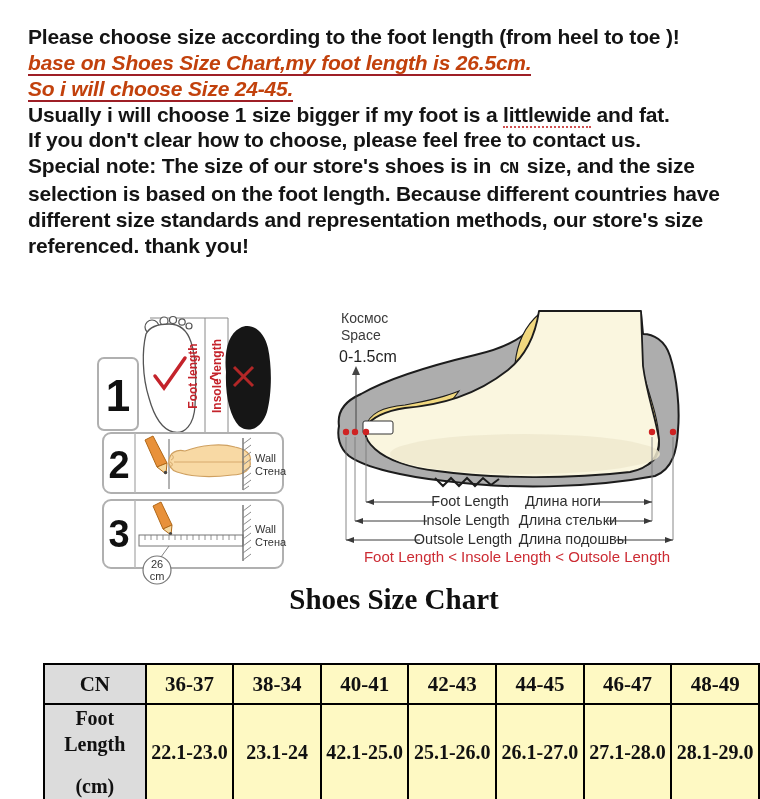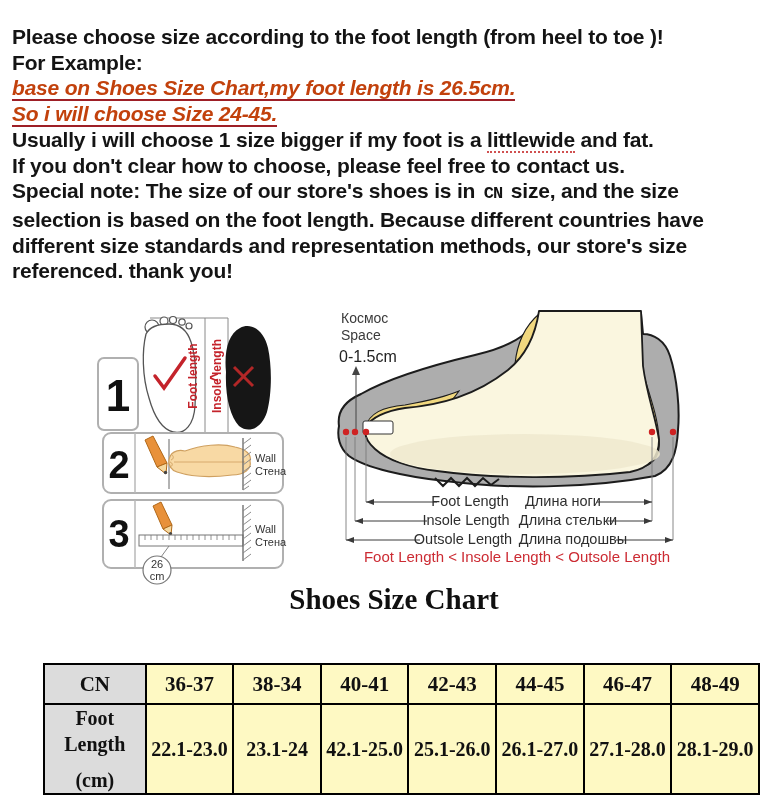--- a/index.html
+++ b/index.html
@@ -1,21 +1,21 @@
 <!DOCTYPE html>
 <html><head>
 <meta charset="utf-8">
 <style>
   html,body { margin:0; padding:0; background:#ffffff; }
   .page {
     position:relative; width:760px; height:799px; background:#fff; overflow:hidden;
     font-family:"Liberation Sans","DejaVu Sans",sans-serif; color:#141414;
   }
   
-  .intro { position:absolute; left:12px; top:24px; width:724px;
+  .intro { position:absolute; left:28px; top:24px; width:724px;
            font-weight:bold; font-size:21px; line-height:25.6px; letter-spacing:-0.2px; }
   .intro .line { white-space:nowrap; }
   .red-line { color:#c2410c; font-style:italic; }
   .red-line .u { display:inline-block; border-bottom:2px solid #9e1f26; padding-bottom:0px; line-height:23px; }
   .dotted { border-bottom:2px dotted #d05050; }
   .cn { font-family:"Liberation Mono","DejaVu Sans Mono",monospace; font-size:17px; letter-spacing:-1px; padding:0 3px; }
   
   .panel { position:absolute;text-align:center; }
   svg text { font-family:"Liberation Sans","DejaVu Sans",sans-serif; }
   
@@ -32,21 +32,20 @@
   .cn-header { font-family:"Liberation Sans","DejaVu Sans",sans-serif; font-size:23px; }
   .row2lbl { line-height:26px; }
 </style>
 </head>
 <body>
 
 <div class="page">
 
   <div class="intro">
     <div class="line">Please choose size according to the foot length (from heel to toe )!</div>
-    <div class="line">For Example:</div>
     <div class="line red-line"><span class="u">base on Shoes Size Chart,my foot length is 26.5cm.</span></div>
     <div class="line red-line"><span class="u">So i will choose Size 24-45.</span></div>
     <div class="line"><span>Usually i will choose 1 size bigger if my foot is a </span><span class="dotted">littlewide</span><span> and fat.</span></div>
     <div class="line">If you don't clear how to choose, please feel free to contact us.</div>
     <div class="line"><span>Special note: The size of our store's shoes is in </span><span class="cn">CN</span><span> size, and the size</span></div>
     <div class="line">selection is based on the foot length. Because different countries have</div>
     <div class="line">different size standards and representation methods, our store's size</div>
     <div class="line">referenced. thank you!</div>
   </div>
 
@@ -242,21 +241,21 @@
           <td>38-34</td>
           <td>40-41</td>
           <td>42-43</td>
           <td>44-45</td>
           <td>46-47</td>
           <td>48-49</td>
         </tr>
     <tr class="dat" id="row-lengths">
       <td class="label-cell">
         <div class="row2lbl">Foot Length</div>
-        <div class="row2lbl" style="margin-top:10px;">(cm)</div>
+        <div class="row2lbl" style="margin-top:16px;">(cm)</div>
       </td>
     <td>22.1-23.0</td>
           <td>23.1-24</td>
           <td>42.1-25.0</td>
           <td>25.1-26.0</td>
           <td>26.1-27.0</td>
           <td>27.1-28.0</td>
           <td>28.1-29.0</td>
         </tr>
   </tbody>

